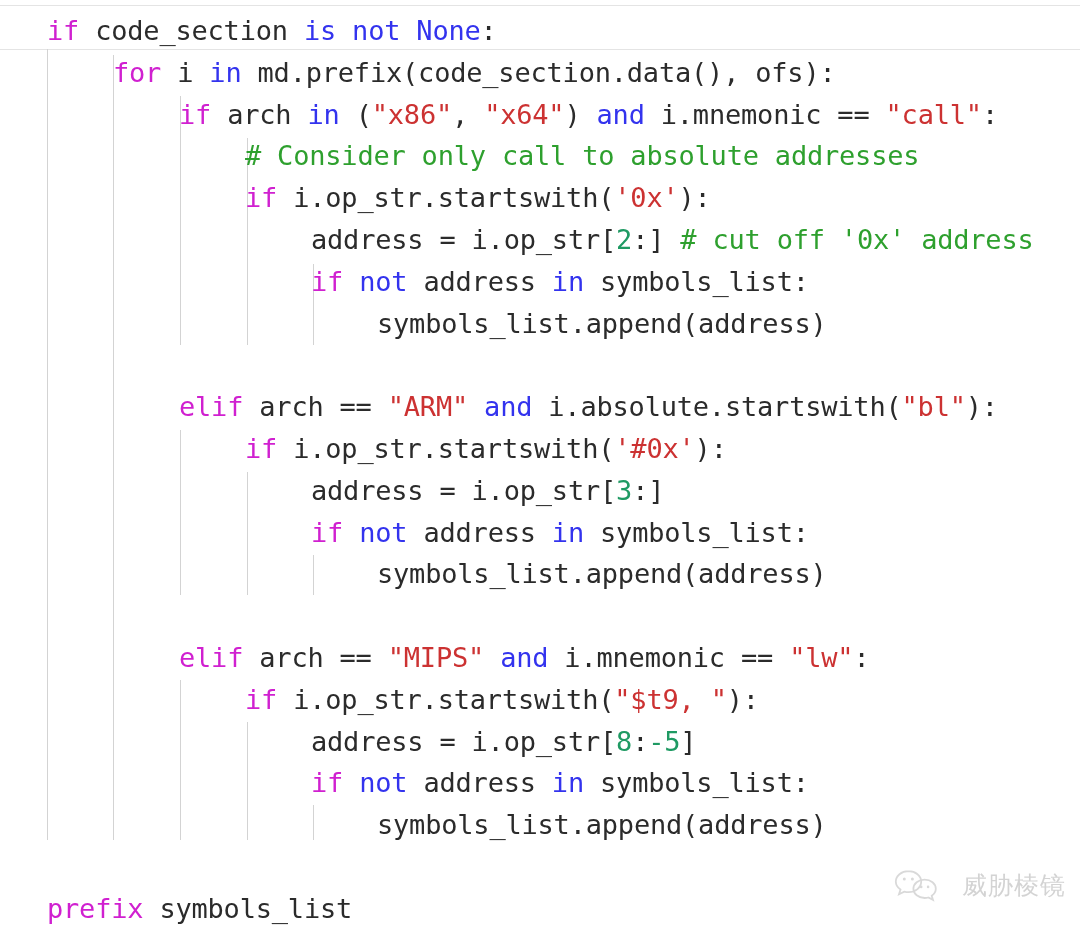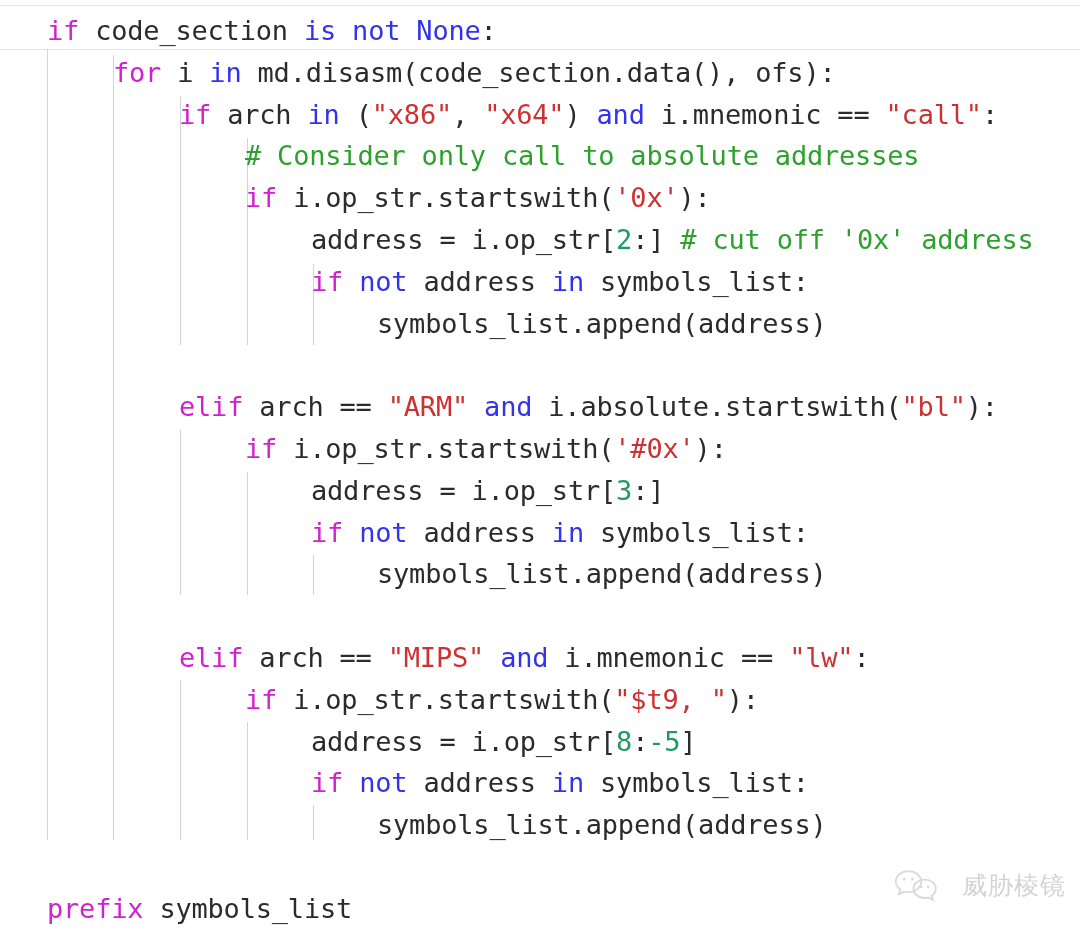--- a/index.html
+++ b/index.html
@@ -103,21 +103,21 @@
       <div class="guide" style="left: 180px; top: 430px; height: 165px;"></div>
       <div class="guide" style="left: 247px; top: 472px; height: 123px;"></div>
       <div class="guide" style="left: 313px; top: 555px; height: 40px;"></div>
       <div class="guide" style="left: 180px; top: 680px; height: 160px;"></div>
       <div class="guide" style="left: 247px; top: 722px; height: 118px;"></div>
       <div class="guide" style="left: 313px; top: 805px; height: 35px;"></div>
     </div>
 
   <div id="code">
       <div class="line" style="top: 10px; padding-left: 47px;"><span class="kw">if</span><span class="pl"> code_section </span><span class="op">is</span><span class="pl"> </span><span class="op">not</span><span class="pl"> </span><span class="bi">None</span><span class="pl">:</span></div>
-      <div class="line" style="top: 51.8px; padding-left: 113px;"><span class="kw">for</span><span class="pl"> i </span><span class="op">in</span><span class="pl"> md.disasm(code_section.data(), ofs):</span></div>
+      <div class="line" style="top: 51.8px; padding-left: 113px;"><span class="kw">for</span><span class="pl"> i </span><span class="op">in</span><span class="pl"> md.prefix(code_section.data(), ofs):</span></div>
       <div class="line" style="top: 93.6px; padding-left: 179px;"><span class="kw">if</span><span class="pl"> arch </span><span class="op">in</span><span class="pl"> (</span><span class="str">"x86"</span><span class="pl">, </span><span class="str">"x64"</span><span class="pl">) </span><span class="op">and</span><span class="pl"> i.mnemonic == </span><span class="str">"call"</span><span class="pl">:</span></div>
       <div class="line" style="top: 135.4px; padding-left: 245px;"><span class="cmt"># Consider only call to absolute addresses</span></div>
       <div class="line" style="top: 177.2px; padding-left: 245px;"><span class="kw">if</span><span class="pl"> i.op_str.startswith(</span><span class="str">'0x'</span><span class="pl">):</span></div>
       <div class="line" style="top: 219px; padding-left: 311px;"><span class="pl">address = i.op_str[</span><span class="num">2</span><span class="pl">:] </span><span class="cmt"># cut off '0x' address</span></div>
       <div class="line" style="top: 260.8px; padding-left: 311px;"><span class="kw">if</span><span class="pl"> </span><span class="op">not</span><span class="pl"> address </span><span class="op">in</span><span class="pl"> symbols_list:</span></div>
       <div class="line" style="top: 302.6px; padding-left: 377px;"><span class="pl">symbols_list.append(address)</span></div>
       <div class="line blank" style="top: 344.4px; padding-left: 47px;"></div>
       <div class="line" style="top: 386.2px; padding-left: 179px;"><span class="kw">elif</span><span class="pl"> arch == </span><span class="str">"ARM"</span><span class="pl"> </span><span class="op">and</span><span class="pl"> i.absolute.startswith(</span><span class="str">"bl"</span><span class="pl">):</span></div>
       <div class="line" style="top: 428px; padding-left: 245px;"><span class="kw">if</span><span class="pl"> i.op_str.startswith(</span><span class="str">'#0x'</span><span class="pl">):</span></div>
       <div class="line" style="top: 469.8px; padding-left: 311px;"><span class="pl">address = i.op_str[</span><span class="num">3</span><span class="pl">:]</span></div>

